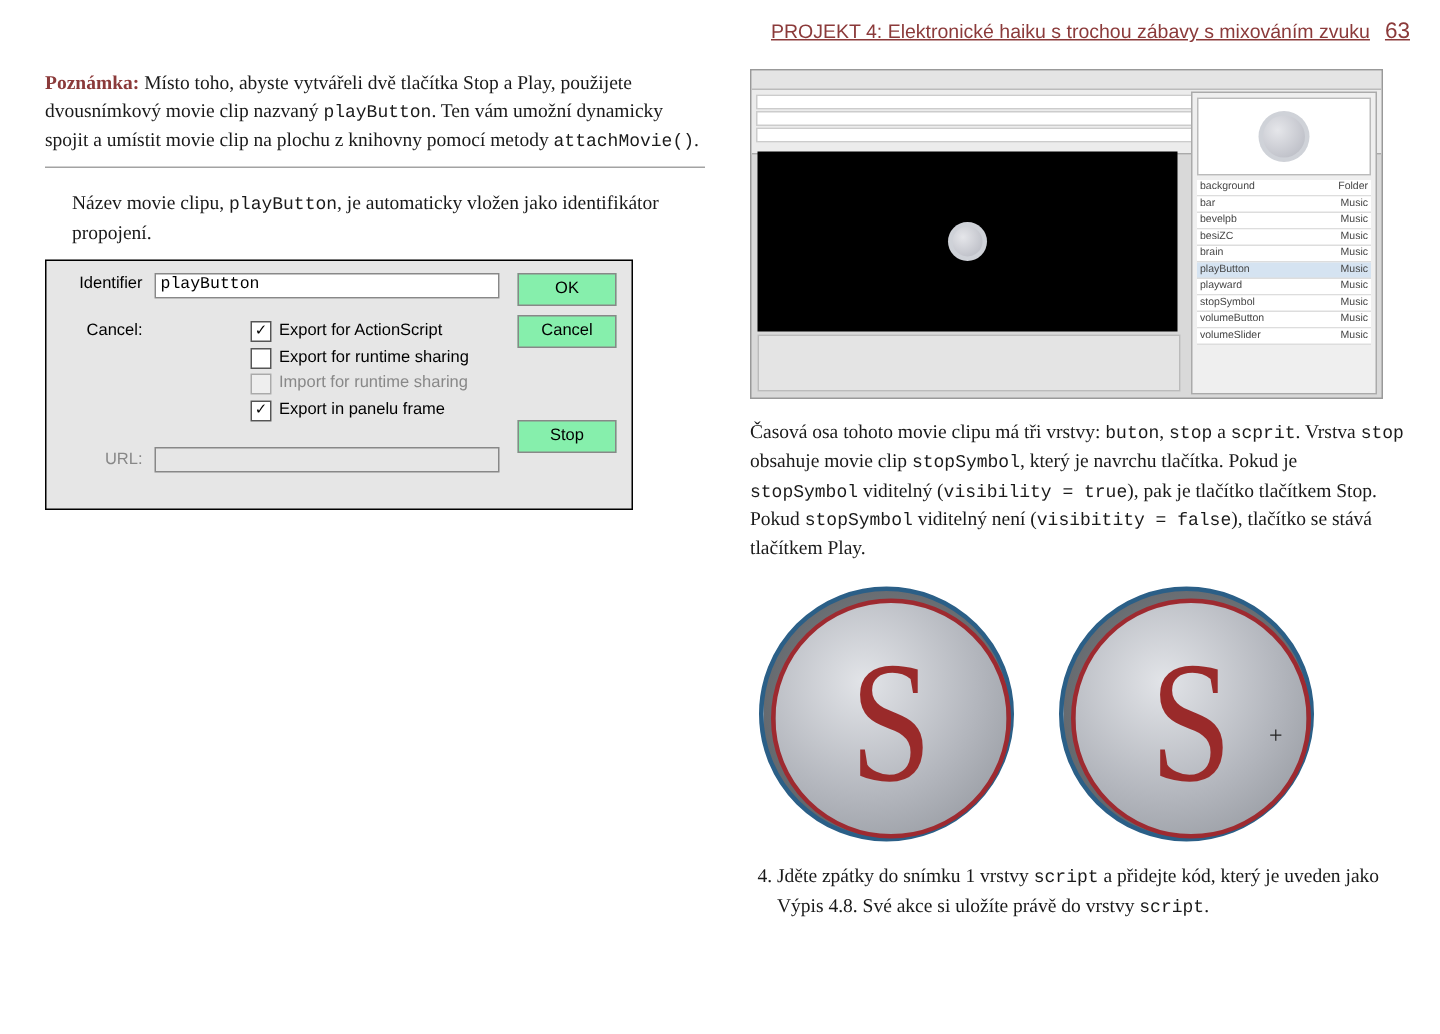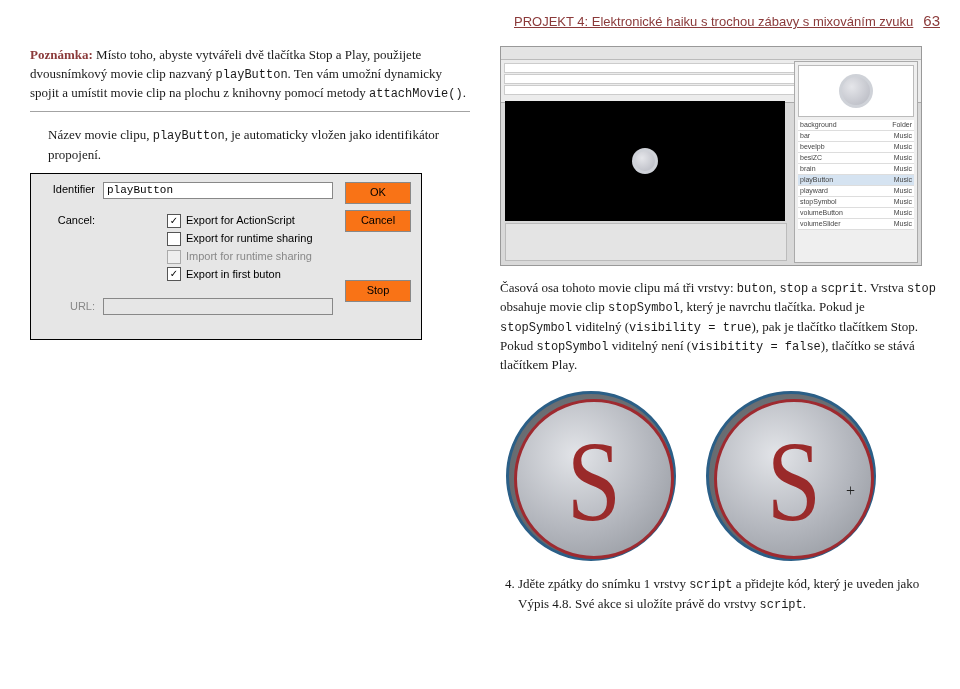--- a/index.html
+++ b/index.html
@@ -64,21 +64,21 @@
   }
   .dlg-body{padding:8px 8px 10px 8px;position:relative;}
   .dlg-row{display:flex;align-items:center;margin-bottom:14px;}
   .dlg-lbl{width:56px;text-align:right;margin-right:8px;}
   .dlg-input{
     flex:1;height:17px;border:1px solid #888;background:#fff;
     font-family:'Courier New',monospace;font-size:11px;padding:1px 3px;box-sizing:border-box;
   }
   .dlg-input.ro{background:#e6e6e6;color:#888;}
   .dlg-btn{
-    width:64px;height:20px;border:1px solid #888;background:#f97316;
+    width:64px;height:20px;border:1px solid #888;background:#86efac;
     font-size:11px;text-align:center;line-height:18px;margin-bottom:6px;
   }
   .dlg-right{position:absolute;right:10px;top:8px;display:flex;flex-direction:column;}
   .dlg-checks{margin-left:64px;}
   .chk{display:flex;align-items:center;margin-bottom:2px;gap:5px;}
   .chk-box{
     width:12px;height:12px;border:1px solid #555;background:#fff;
     font-size:10px;line-height:11px;text-align:center;color:#000;
   }
   .chk.disabled{color:#888;}
@@ -199,21 +199,21 @@
             <div class="chk">
                 <span class="chk-box"></span>
                 <span>Export for runtime sharing</span>
               </div>
             <div class="chk disabled">
                 <span class="chk-box"></span>
                 <span>Import for runtime sharing</span>
               </div>
             <div class="chk">
                 <span class="chk-box">✓</span>
-                <span>Export in first buton</span>
+                <span>Export in panelu frame</span>
               </div>
           </div>
         </div>
         <div class="dlg-row">
           <span class="dlg-lbl" style="color:#888">URL:</span>
           <input class="dlg-input ro" style="max-width: 230px;" disabled="">
         </div>
       </div>
     </div>
 

